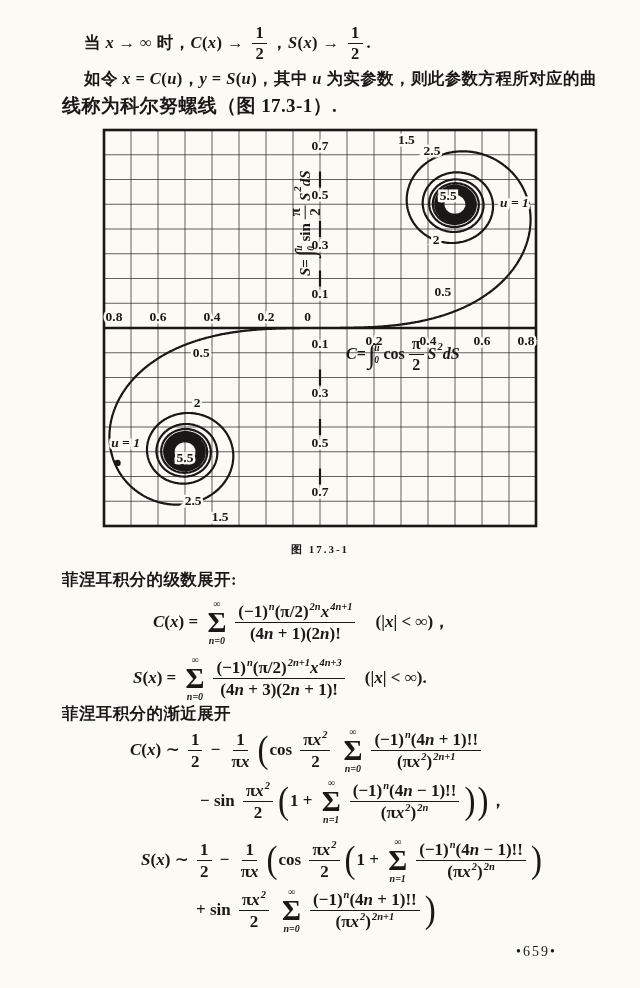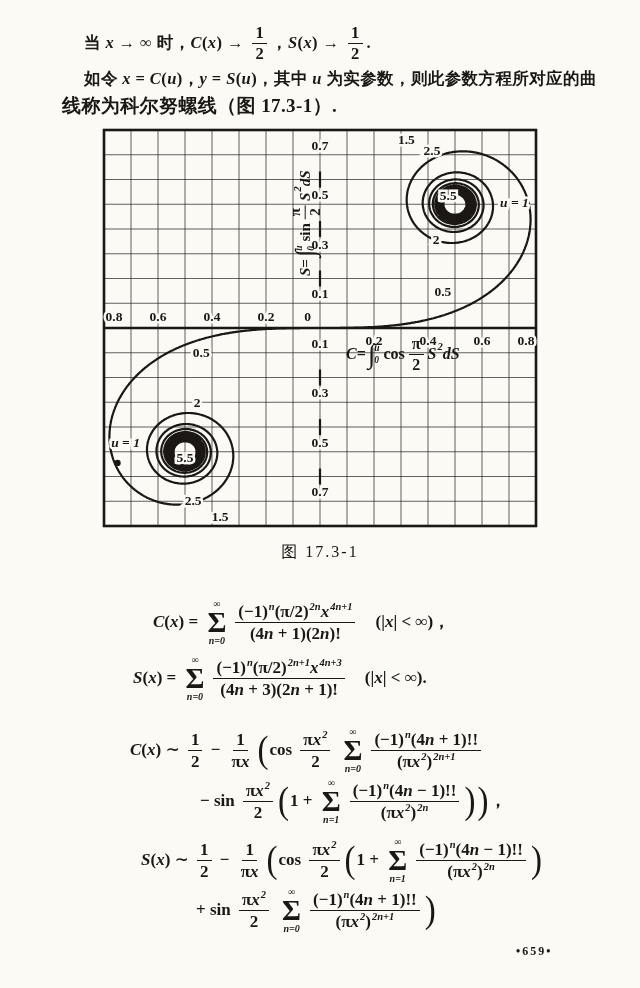--- a/index.html
+++ b/index.html
@@ -22,22 +22,22 @@
   .intw .isign{font-size:27px;line-height:0.85;font-weight:400;}
   .intw .ilims{display:inline-flex;flex-direction:column;align-items:flex-start;
                font-size:9.5px;font-style:italic;line-height:1.3;margin-left:-1px;margin-right:2px;}
   .bigp{font-size:33px;font-weight:400;line-height:0.85;transform:scaleY(1.12);margin:0 1px;}
   .figure{width:446px;height:410px;}
   .figure svg{position:absolute;left:0;top:0;}
   .axis-s{position:absolute;left:132px;top:80px;width:152px;justify-content:center;
           transform:rotate(-90deg);font-size:15px;}
   .axis-s .frac .num{border-bottom-width:1.3px;}
   .axis-c{position:absolute;left:249px;top:210px;font-size:16px;}
-  .caption{font-weight:400;font-size:16px;text-align:center;letter-spacing:2px;}
-  .pageno{font-size:12px;font-weight:700;letter-spacing:2px;}
+  .caption{font-weight:700;font-size:11px;text-align:center;letter-spacing:2px;}
+  .pageno{font-size:14px;font-weight:400;letter-spacing:2px;}
 </style>
 </head>
 <body>
 
 <div class="page">
 
   <div class="abs fline cn" style="left:84px;top:24px;font-size:16.5px;"><span class="t">当 </span><span class="it">x</span><span class="t"> → ∞ 时，</span><span class="it">C</span><span class="t">(</span><span class="it">x</span><span class="t">) → </span><span class="frac"><span class="num"><span class="t">1</span></span><span class="den"><span class="t">2</span></span></span><span class="t">，</span><span class="it">S</span><span class="t">(</span><span class="it">x</span><span class="t">) → </span><span class="frac"><span class="num"><span class="t">1</span></span><span class="den"><span class="t">2</span></span></span><span class="t">.</span></div>
 
   <div class="abs fline cn" style="left:84px;top:70px;font-size:16.5px;"><span class="t">如令 </span><span class="it">x</span><span class="t"> = </span><span class="it">C</span><span class="t">(</span><span class="it">u</span><span class="t">)，</span><span class="it">y</span><span class="t"> = </span><span class="it">S</span><span class="t">(</span><span class="it">u</span><span class="t">)，其中 </span><span class="it">u</span><span class="t"> 为实参数，则此参数方程所对应的曲</span></div>
 
@@ -118,25 +118,27 @@
         <text x="96.10000000000002" y="380.25" fill="#1a1714" font-size="13.5" font-weight="700" text-anchor="middle" font-family="&quot;Liberation Serif&quot;,&quot;DejaVu Serif&quot;,serif" paint-order="stroke" stroke="#fbfaf5" stroke-width="5">2.5</text>
         <text x="123.1" y="396.3375" fill="#1a1714" font-size="13.5" font-weight="700" text-anchor="middle" font-family="&quot;Liberation Serif&quot;,&quot;DejaVu Serif&quot;,serif" paint-order="stroke" stroke="#fbfaf5" stroke-width="5">1.5</text>
         <text x="28.60000000000002" y="322.08750000000003" fill="#1a1714" font-size="13.5" font-weight="700" text-anchor="middle" font-family="&quot;Liberation Serif&quot;,&quot;DejaVu Serif&quot;,serif" paint-order="stroke" stroke="#fbfaf5" stroke-width="5" font-style="italic">u = 1</text>
       </svg>
     <div class="fline axis-s"><span class="it">S</span><span class="t">=</span><span class="intw"><span class="isign">∫</span><span class="ilims"><span>u</span><span>0</span></span></span><span class="t">sin</span><span class="frac"><span class="num"><span class="t">π</span></span><span class="den"><span class="t">2</span></span></span><span class="it">S</span><span class="sup">2</span><span class="it">dS</span></div>
     <div class="fline axis-c"><span class="it">C</span><span class="t">=</span><span class="intw"><span class="isign">∫</span><span class="ilims"><span>u</span><span>0</span></span></span><span class="t">cos</span><span class="frac"><span class="num"><span class="t">π</span></span><span class="den"><span class="t">2</span></span></span><span class="it">S</span><span class="sup">2</span><span class="it">dS</span></div>
   </div>
 
   <div class="abs caption" style="left:97px;top:542px;width:446px;">图  17.3-1</div>
 
+  <div class="abs cn" style="left:62px;top:569px;">菲涅耳积分的级数展开:</div>
 
   <div class="abs fline" style="left:153px;top:598px;"><span class="it">C</span><span class="t">(</span><span class="it">x</span><span class="t">) = </span><span class="sum"><span class="lim">∞</span><span class="sig">Σ</span><span class="lim">n=0</span></span><span class="frac"><span class="num"><span class="t">(−1)</span><span class="sup">n</span><span class="t">(π/2)</span><span class="sup">2n</span><span class="it">x</span><span class="sup">4n+1</span></span><span class="den"><span class="t">(4</span><span class="it">n</span><span class="t"> + 1)(2</span><span class="it">n</span><span class="t">)!</span></span></span><span class="t" style="display: inline-block; width: 16px;"></span><span class="t">(|</span><span class="it">x</span><span class="t">| &lt; ∞)，</span></div>
 
   <div class="abs fline" style="left:133px;top:654px;"><span class="it">S</span><span class="t">(</span><span class="it">x</span><span class="t">) = </span><span class="sum"><span class="lim">∞</span><span class="sig">Σ</span><span class="lim">n=0</span></span><span class="frac"><span class="num"><span class="t">(−1)</span><span class="sup">n</span><span class="t">(π/2)</span><span class="sup">2n+1</span><span class="it">x</span><span class="sup">4n+3</span></span><span class="den"><span class="t">(4</span><span class="it">n</span><span class="t"> + 3)(2</span><span class="it">n</span><span class="t"> + 1)!</span></span></span><span class="t" style="display: inline-block; width: 16px;"></span><span class="t">(|</span><span class="it">x</span><span class="t">| &lt; ∞).</span></div>
 
+  <div class="abs cn" style="left:62px;top:703px;">菲涅耳积分的渐近展开</div>
 
   <div class="abs fline" style="left:130px;top:726px;"><span class="it">C</span><span class="t">(</span><span class="it">x</span><span class="t">) ∼ </span><span class="frac"><span class="num"><span class="t">1</span></span><span class="den"><span class="t">2</span></span></span><span class="t"> − </span><span class="frac"><span class="num"><span class="t">1</span></span><span class="den"><span class="t">π</span><span class="it">x</span></span></span><span class="bigp">(</span><span class="t">cos </span><span class="frac"><span class="num"><span class="t">π</span><span class="it">x</span><span class="sup">2</span></span><span class="den"><span class="t">2</span></span></span><span class="t" style="display: inline-block; width: 4px;"></span><span class="sum"><span class="lim">∞</span><span class="sig">Σ</span><span class="lim">n=0</span></span><span class="frac"><span class="num"><span class="t">(−1)</span><span class="sup">n</span><span class="t">(4</span><span class="it">n</span><span class="t"> + 1)!!</span></span><span class="den"><span class="t">(π</span><span class="it">x</span><span class="sup">2</span><span class="t">)</span><span class="sup">2n+1</span></span></span></div>
 
   <div class="abs fline" style="left:200px;top:777px;"><span class="t">− sin </span><span class="frac"><span class="num"><span class="t">π</span><span class="it">x</span><span class="sup">2</span></span><span class="den"><span class="t">2</span></span></span><span class="bigp">(</span><span class="t">1 + </span><span class="sum"><span class="lim">∞</span><span class="sig">Σ</span><span class="lim">n=1</span></span><span class="frac"><span class="num"><span class="t">(−1)</span><span class="sup">n</span><span class="t">(4</span><span class="it">n</span><span class="t"> − 1)!!</span></span><span class="den"><span class="t">(π</span><span class="it">x</span><span class="sup">2</span><span class="t">)</span><span class="sup">2n</span></span></span><span class="bigp">)</span><span class="bigp">)</span><span class="t">，</span></div>
 
   <div class="abs fline" style="left:141px;top:836px;"><span class="it">S</span><span class="t">(</span><span class="it">x</span><span class="t">) ∼ </span><span class="frac"><span class="num"><span class="t">1</span></span><span class="den"><span class="t">2</span></span></span><span class="t"> − </span><span class="frac"><span class="num"><span class="t">1</span></span><span class="den"><span class="t">π</span><span class="it">x</span></span></span><span class="bigp">(</span><span class="t">cos </span><span class="frac"><span class="num"><span class="t">π</span><span class="it">x</span><span class="sup">2</span></span><span class="den"><span class="t">2</span></span></span><span class="bigp">(</span><span class="t">1 + </span><span class="sum"><span class="lim">∞</span><span class="sig">Σ</span><span class="lim">n=1</span></span><span class="frac"><span class="num"><span class="t">(−1)</span><span class="sup">n</span><span class="t">(4</span><span class="it">n</span><span class="t"> − 1)!!</span></span><span class="den"><span class="t">(π</span><span class="it">x</span><span class="sup">2</span><span class="t">)</span><span class="sup">2n</span></span></span><span class="bigp">)</span></div>
 
   <div class="abs fline" style="left:196px;top:886px;"><span class="t">+ sin </span><span class="frac"><span class="num"><span class="t">π</span><span class="it">x</span><span class="sup">2</span></span><span class="den"><span class="t">2</span></span></span><span class="t" style="display: inline-block; width: 4px;"></span><span class="sum"><span class="lim">∞</span><span class="sig">Σ</span><span class="lim">n=0</span></span><span class="frac"><span class="num"><span class="t">(−1)</span><span class="sup">n</span><span class="t">(4</span><span class="it">n</span><span class="t"> + 1)!!</span></span><span class="den"><span class="t">(π</span><span class="it">x</span><span class="sup">2</span><span class="t">)</span><span class="sup">2n+1</span></span></span><span class="bigp">)</span></div>
 
   <div class="abs pageno" style="left:516px;top:944px;">•659•</div>

